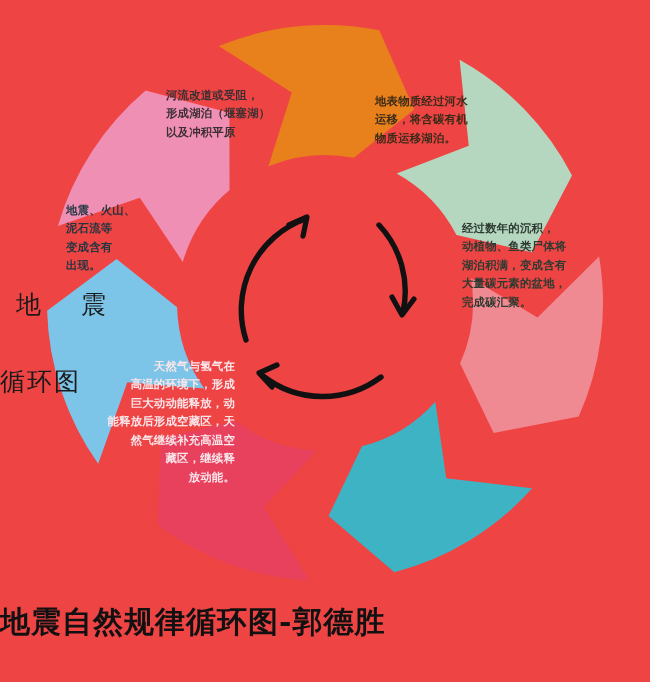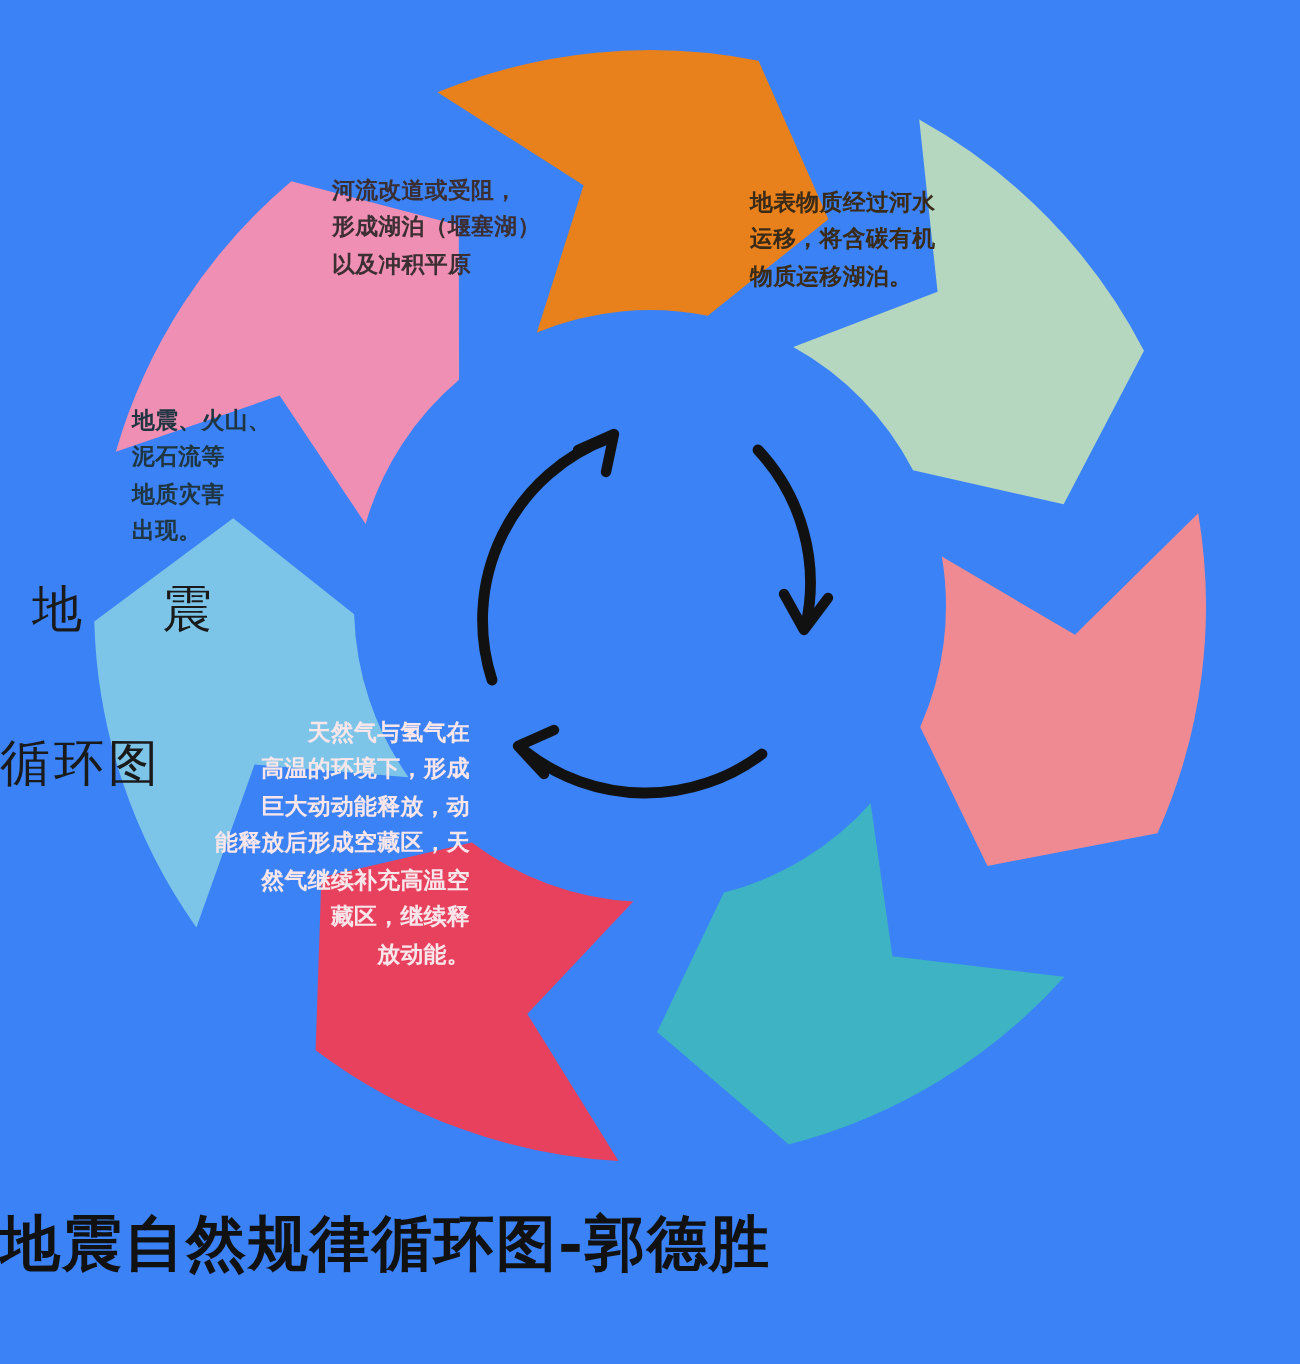--- a/index.html
+++ b/index.html
@@ -10,21 +10,21 @@
   body {
     width: 650px;
     height: 682px;
     overflow: hidden;
     font-family: "DejaVu Sans", "Liberation Sans", sans-serif;
   }
   #stage {
     position: relative;
     width: 650px;
     height: 682px;
-    background: #3b82f6;
+    background: #ef4444;
   }
   #wheel {
     position: absolute;
     left: 0;
     top: 0;
     width: 650px;
     height: 610px;
   }
   .seg-label {
     position: absolute;
@@ -97,30 +97,35 @@
       <path d="M 277,365 L 259,373 L 272,387" stroke-width="5.2" stroke-linejoin="round"></path>
     </g>
   </svg>
 
   <div class="seg-label lbl-pink">河流改道或受阻，
 形成湖泊（堰塞湖）
 以及冲积平原</div>
   <div class="seg-label lbl-orange">地表物质经过河水
 运移，将含碳有机
 物质运移湖泊。</div>
+  <div class="seg-label lbl-green">经过数年的沉积，
+动植物、鱼类尸体将
+湖泊积满，变成含有
+大量碳元素的盆地，
+完成碳汇聚。</div>
   <div class="seg-label lbl-crimson">天然气与氢气在
 高温的环境下，形成
 巨大动动能释放，动
 能释放后形成空藏区，天
 然气继续补充高温空
 藏区，继续释
 放动能。</div>
   <div class="seg-label lbl-blue">地震、火山、
 泥石流等
-地质灾害
+变成含有
 出现。</div>
 
   <div id="center-title">
     <span class="l1">地 震</span>
     <span class="l2">循环图</span>
   </div>
 
   <div id="footer-title">地震自然规律循环图-郭德胜</div>
 
 </div>

